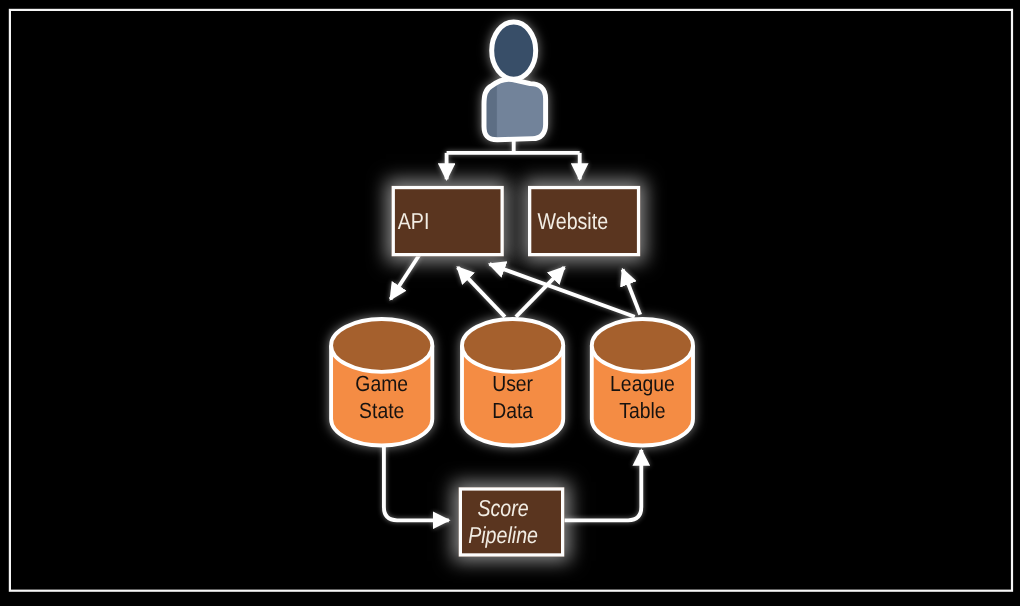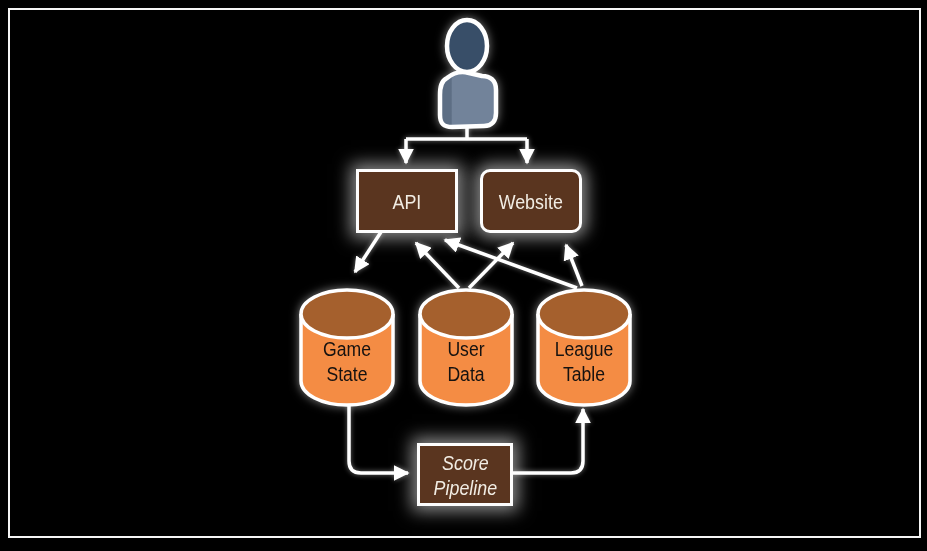--- a/index.html
+++ b/index.html
@@ -61,25 +61,24 @@
     stroke-width: 3.5;
   }
   .box {
     position: absolute;
     box-sizing: border-box;
     background: var(--box-fill, #5a351f);
     border: 3px solid var(--box-border, #fdfdfd);
     box-shadow: 0 0 16px 5px rgba(255,255,255,0.55);
     display: flex;
     align-items: center;
-    justify-content: center;
     color: var(--box-text, #f2ede4);
   }
   .box-api     { left: 356px; top: 169px; width: 102px; height: 64px; }
-  .box-website { left: 480px; top: 169px; width: 102px; height: 64px; border-radius: 10px; }
+  .box-website { left: 480px; top: 169px; width: 102px; height: 64px; }
   .box-score   { left: 417px; top: 443px; width: 96px;  height: 63px; font-style: italic; }
   .box .lbl {
     font-size: 21px;
     line-height: 25px;
     text-align: center;
     white-space: pre-line;
     transform: scaleX(0.85);
     transform-origin: center;
   }
   .cyl-label {

